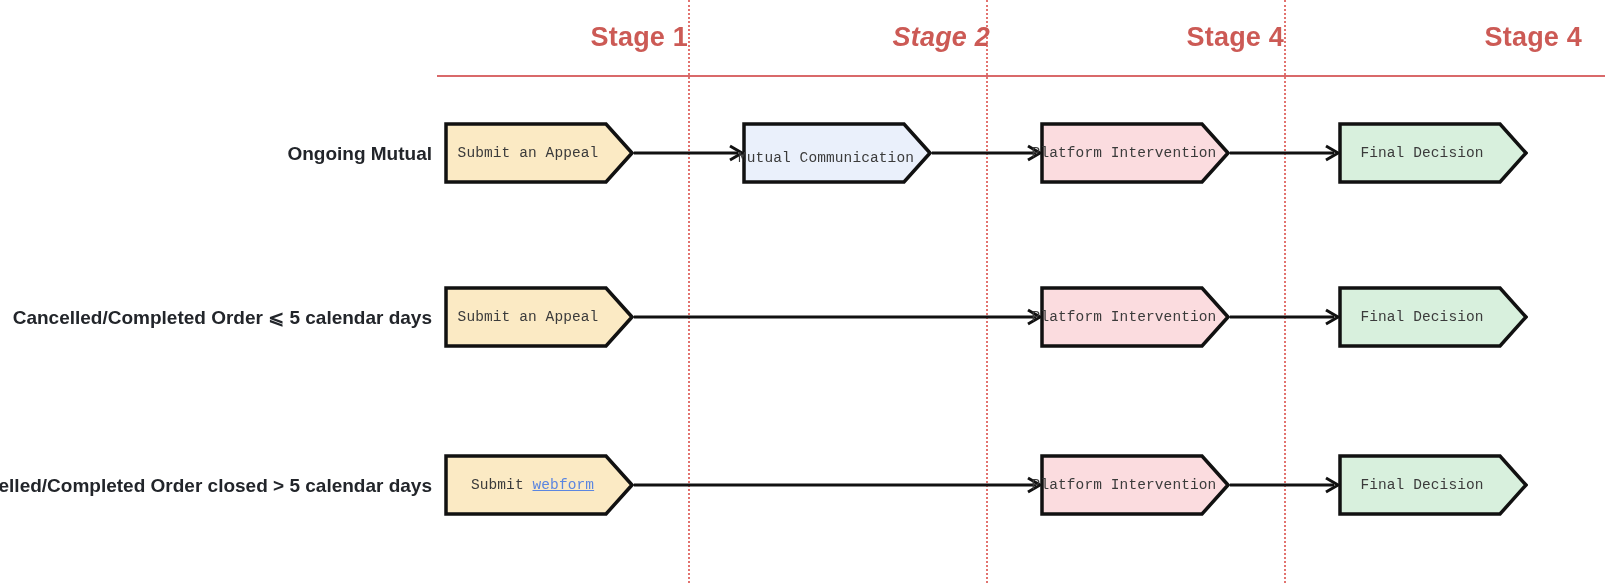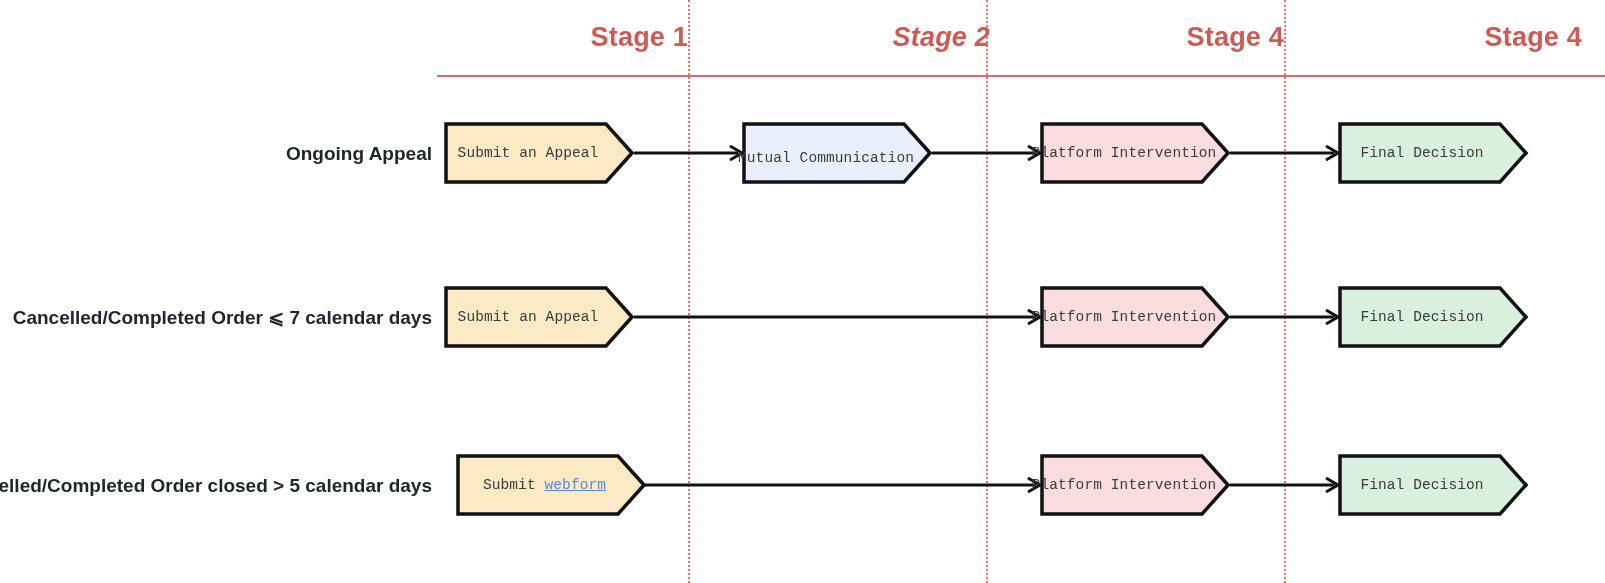--- a/index.html
+++ b/index.html
@@ -104,21 +104,21 @@
   <div class="stage-divider" style="left:986px;"></div>
   <div class="stage-divider" style="left:1284px;"></div>
 
   <div class="stage-label" style="left:437px;  width:251px;">Stage 1</div>
   <div class="stage-label" style="left:692px;  width:298px;font-style:italic;">Stage 2</div>
   <div class="stage-label" style="left:986px;  width:298px;">Stage 4</div>
   <div class="stage-label" style="left:1284px; width:298px;">Stage 4</div>
 
   <div class="header-rule"></div>
 
-  <div class="row-label" style="top:144px;">Ongoing Appeal</div>
+  <div class="row-label" style="top:144px;">Ongoing Mutual</div>
 
   <div class="connector" style="left:634px; top:143px; width:112px;">
     <svg width="112" height="20" viewBox="0 0 112 20">
       <line x1="0" y1="10" x2="104" y2="10" stroke="#111111" stroke-width="3"></line>
       <polyline points="96,3 108,10 96,17" fill="none" stroke="#111111" stroke-width="3"></polyline>
     </svg>
   </div>
 
   <div class="connector" style="left:932px; top:143px; width:112px;">
     <svg width="112" height="20" viewBox="0 0 112 20">
@@ -155,21 +155,21 @@
     <span class="chev-text">Platform Intervention</span>
   </div>
 
   <div class="chev" style="left:1338px; top:122px; width:190px; height:62px;">
     <svg class="chev-shape" viewBox="0 0 190 62" preserveAspectRatio="none">
       <polygon points="2,2 162,2 188,31 162,60 2,60" fill="#d8f0dd" stroke="#111111" stroke-width="3.5"></polygon>
     </svg>
     <span class="chev-text">Final Decision</span>
   </div>
 
-  <div class="row-label" style="top:308px;">Cancelled/Completed Order ⩽ 7 calendar days</div>
+  <div class="row-label" style="top:308px;">Cancelled/Completed Order ⩽ 5 calendar days</div>
 
   <div class="connector" style="left:634px; top:307px; width:410px;">
     <svg width="410" height="20" viewBox="0 0 410 20">
       <line x1="0" y1="10" x2="402" y2="10" stroke="#111111" stroke-width="3"></line>
       <polyline points="394,3 406,10 394,17" fill="none" stroke="#111111" stroke-width="3"></polyline>
     </svg>
   </div>
 
   <div class="connector" style="left:1230px; top:307px; width:112px;">
     <svg width="112" height="20" viewBox="0 0 112 20">
@@ -208,21 +208,21 @@
     </svg>
   </div>
 
   <div class="connector" style="left:1230px; top:475px; width:112px;">
     <svg width="112" height="20" viewBox="0 0 112 20">
       <line x1="0" y1="10" x2="104" y2="10" stroke="#111111" stroke-width="3"></line>
       <polyline points="96,3 108,10 96,17" fill="none" stroke="#111111" stroke-width="3"></polyline>
     </svg>
   </div>
 
-  <div class="chev" style="left:456px; top:454px; width:190px; height:62px;padding-left:9px;">
+  <div class="chev" style="left:444px; top:454px; width:190px; height:62px;padding-left:9px;">
     <svg class="chev-shape" viewBox="0 0 190 62" preserveAspectRatio="none">
       <polygon points="2,2 162,2 188,31 162,60 2,60" fill="#fbeac4" stroke="#111111" stroke-width="3.5"></polygon>
     </svg>
     <span class="chev-text"><span>Submit </span><a class="link" href="#">webform</a></span>
   </div>
 
   <div class="chev" style="left:1040px; top:454px; width:190px; height:62px;">
     <svg class="chev-shape" viewBox="0 0 190 62" preserveAspectRatio="none">
       <polygon points="2,2 162,2 188,31 162,60 2,60" fill="#fbdcdf" stroke="#111111" stroke-width="3.5"></polygon>
     </svg>

